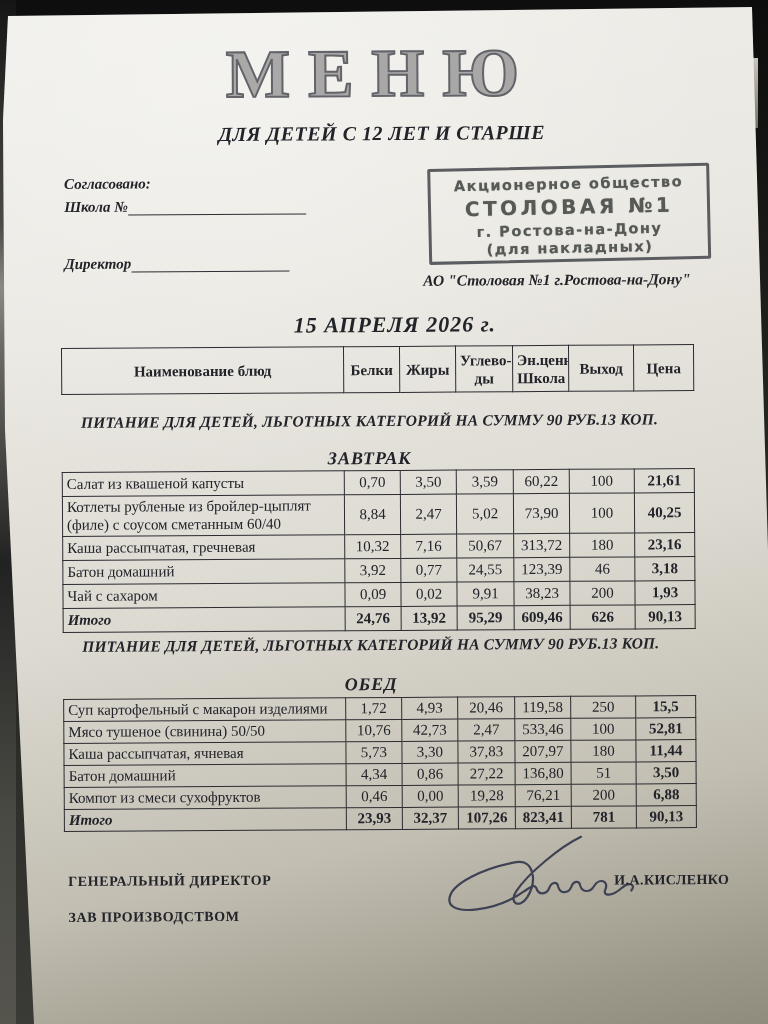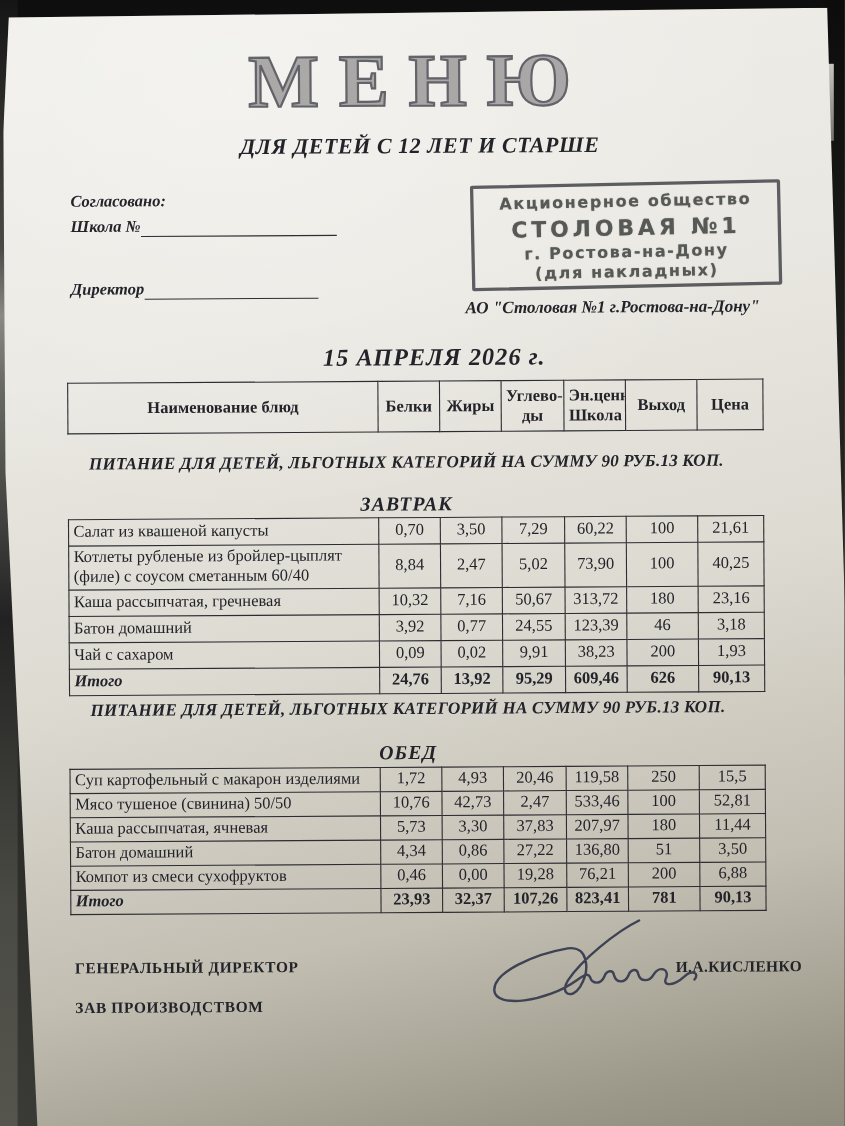--- a/index.html
+++ b/index.html
@@ -67,21 +67,21 @@
   table{border-collapse:collapse;table-layout:fixed;}
   .menu-table{position:absolute;left:62px;width:632px;font-size:15px;}
   .menu-table td,.menu-table th{border:1.6px solid #2c2c31;padding:1px 4px;overflow:hidden;}
   .menu-table th{white-space:pre-line;font-size:15px;font-weight:700;line-height:1.2;text-align:center;}
   .head-table{top:346px;height:47px;}
   .bf-table{top:470px;}
   .ln-table{top:697px;}
   .menu-table td{text-align:center;line-height:1.22;height:21px;}
   .ln-table td{height:19px;line-height:1.15;}
   .menu-table td.name{text-align:left;}
-  .menu-table td.price{font-weight:400;}
+  .menu-table td.price{font-weight:700;}
   .menu-table tr.total td{font-weight:700;}
   .menu-table tr.total td.name{font-style:italic;}
 
   .section-heading{position:absolute;left:0;width:740px;text-align:center;
     font-size:15.5px;font-weight:700;font-style:italic;letter-spacing:.2px;}
   .sh1{top:412px;}
   .sh2{top:636px;}
   .meal-heading{position:absolute;left:0;width:740px;text-align:center;
     font-size:18px;font-weight:700;font-style:italic;letter-spacing:1px;}
   .mh1{top:448px;}
@@ -163,21 +163,21 @@
           <col style="width:57px">
             <col style="width:56px">
             <col style="width:65px">
             <col style="width:60px">
         </colgroup>
         <tbody>
             <tr>
               <td class="name">Салат из квашеной капусты</td>
               <td>0,70</td>
               <td>3,50</td>
-              <td>7,29</td>
+              <td>3,59</td>
               <td>60,22</td>
               <td>100</td>
               <td class="price">21,61</td>
             </tr>
             <tr>
               <td class="name">Котлеты рубленые из бройлер-цыплят (филе) с соусом сметанным 60/40</td>
               <td>8,84</td>
               <td>2,47</td>
               <td>5,02</td>
               <td>73,90</td>

